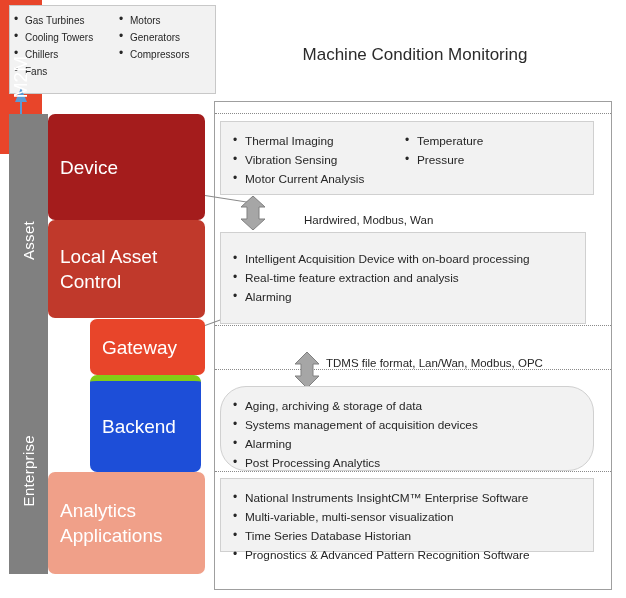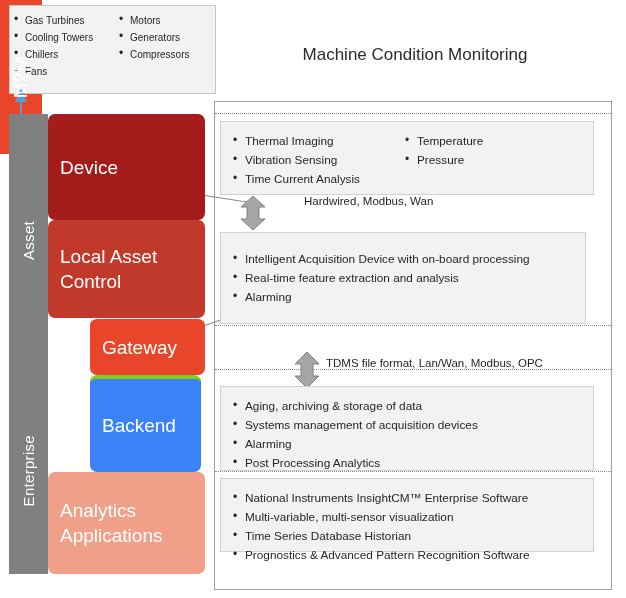--- a/index.html
+++ b/index.html
@@ -135,22 +135,22 @@
   }
   #block-gateway {
     left: 90px; top: 318px;
     width: 115px; height: 57px;
     background: #e8452a;
     border-top: 1px solid #ffffff;
   }
   #block-backend {
     left: 90px; top: 375px;
     width: 111px; height: 97px;
-    background: #3b82f6;
-    border-top: 4px solid #84cc16;
+    background: #1d4ed8;
+    border-top: 6px solid #84cc16;
   }
   #block-enterprise-applications {
     left: 48px; top: 472px;
     width: 157px; height: 102px;
     background: #f0a089;
   }
   #block-enterprise-applications .lbl {
     font-size: 19px;
     line-height: 25px;
   }
@@ -204,21 +204,21 @@
     width: 374px; height: 74px;
   }
   #panel-local-asset-control {
     left: 220px; top: 232px;
     width: 366px; height: 92px;
     display: flex;
     align-items: center;
   }
   #panel-m2m {
     left: 220px; top: 386px;
-    width: 374px; height: 85px;
+    width: 374px; height: 85px; border-radius: 26px;
   }
   #panel-enterprise {
     left: 220px; top: 478px;
     width: 374px; height: 74px;
   }
 
   
   .dotted {
     position: absolute;
     border-top: 1px dotted #8a8a8a;
@@ -246,21 +246,21 @@
   #arrow-device-lac { left: 240px; top: 196px; }
   #arrow-m2m { left: 294px; top: 352px; }
   .dbl-arrow svg { display: block; }
 
   .arrow-label {
     position: absolute;
     font-size: 11.5px;
     color: #262626;
     white-space: nowrap;
   }
-  #label-device-lac { left: 304px; top: 195px; }
+  #label-device-lac { left: 304px; top: 214px; }
   #label-m2m { left: 326px; top: 357px; }
 
   
   #callout-arrow {
     position: absolute;
     left: 12px; top: 86px;
     width: 18px; height: 120px;
   }
 </style>
 </head>
@@ -324,21 +324,21 @@
   <div class="dotted" id="dot-4"></div>
 
   <div class="conn" id="conn-device"></div>
   <div class="conn" id="conn-lac"></div>
 
   <div class="panel" id="panel-device">
     <div class="two-col">
       <ul class="c1">
         <li>Thermal Imaging</li>
         <li>Vibration Sensing</li>
-        <li>Time Current Analysis</li>
+        <li>Motor Current Analysis</li>
       </ul>
       <ul class="c2">
         <li>Temperature</li>
         <li>Pressure</li>
       </ul>
     </div>
   </div>
 
   <div class="dbl-arrow" id="arrow-device-lac">
     <svg width="26" height="34" viewBox="0 0 26 34">

